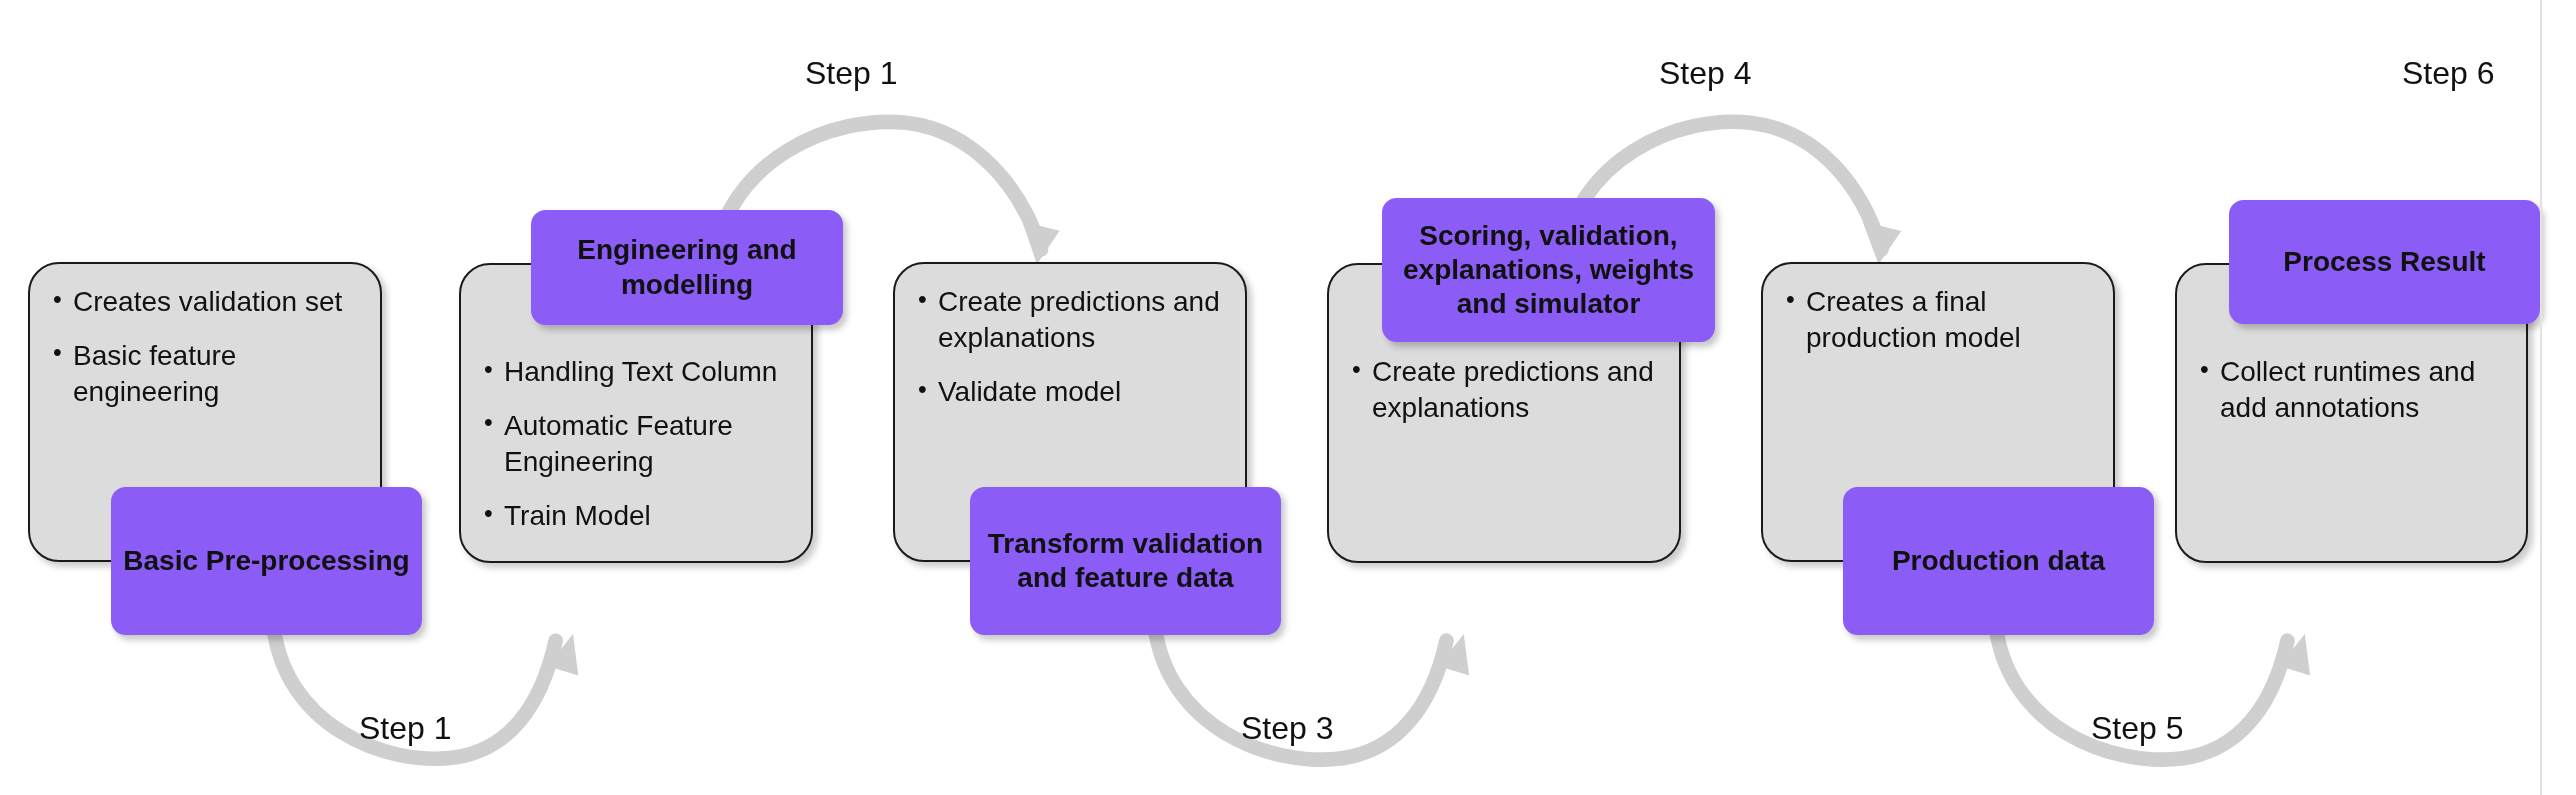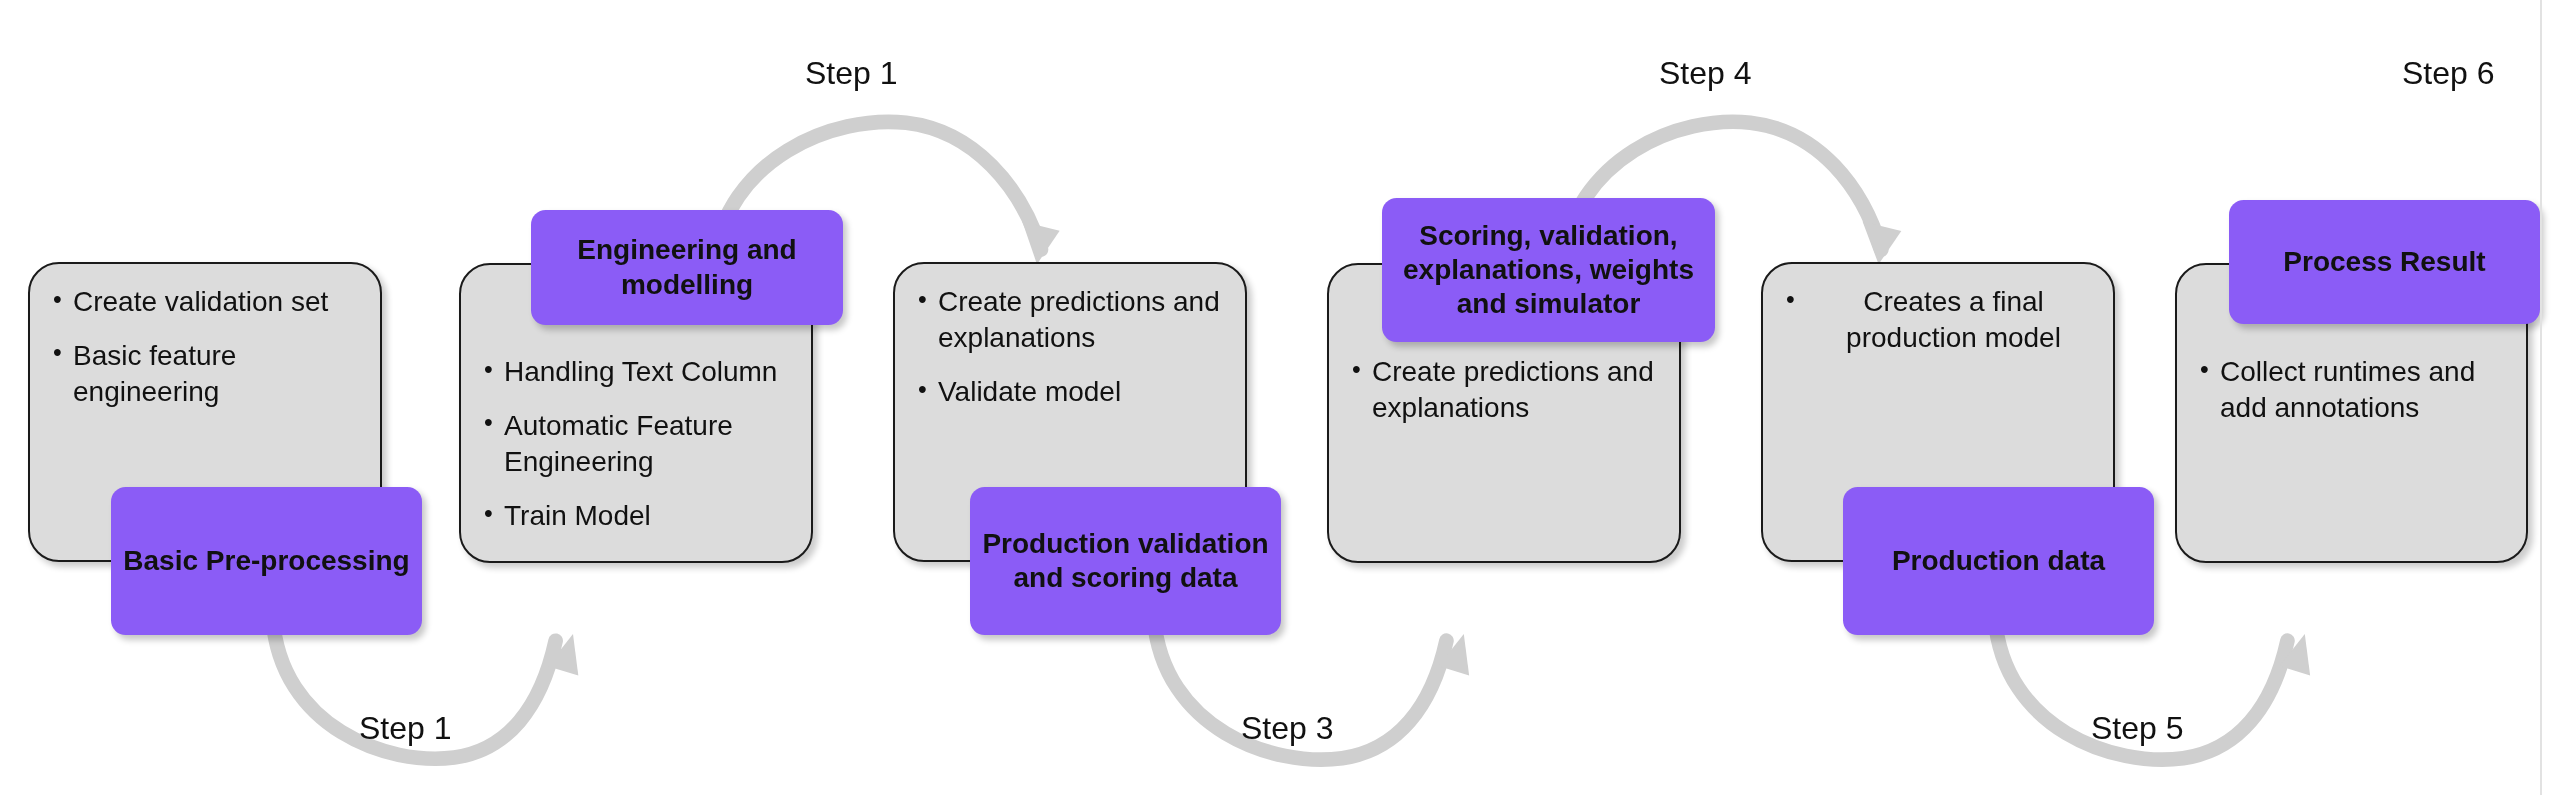--- a/index.html
+++ b/index.html
@@ -121,51 +121,51 @@
   <div class="step-label" style="left:1241px; top:710px;">Step 3</div>
 
   <div class="step-label" style="left:1659px; top:55px;">Step 4</div>
 
   <div class="step-label" style="left:2091px; top:710px;">Step 5</div>
 
   <div class="step-label" style="left:2402px; top:55px;">Step 6</div>
 
   <div class="proc-box" style="left:28px; top:262px; width:354px; height:300px;">
     <ul class="bullets">
-      <li>Create validation set</li>
+      <li>Creates validation set</li>
       <li>Basic feature engineering</li>
     </ul>
   </div>
   <div class="tag" style="left:111px; top:487px; width:311px; height:148px;">Basic Pre-processing</div>
 
   <div class="proc-box" style="left:459px; top:263px; width:354px; height:300px;">
     <ul class="bullets" style="top:89px;">
       <li>Handling Text Column</li>
       <li>Automatic Feature Engineering</li>
       <li>Train Model</li>
     </ul>
   </div>
   <div class="tag" style="left:531px; top:210px; width:312px; height:115px;">Engineering and modelling</div>
 
   <div class="proc-box" style="left:893px; top:262px; width:354px; height:300px;">
     <ul class="bullets">
       <li>Create predictions and explanations</li>
       <li>Validate model</li>
     </ul>
   </div>
-  <div class="tag" style="left:970px; top:487px; width:311px; height:148px;">Production validation and scoring data</div>
+  <div class="tag" style="left:970px; top:487px; width:311px; height:148px;">Transform validation and feature data</div>
 
   <div class="proc-box" style="left:1327px; top:263px; width:354px; height:300px;">
     <ul class="bullets" style="top:89px;">
       <li>Create predictions and explanations</li>
     </ul>
   </div>
   <div class="tag" style="left:1382px; top:198px; width:333px; height:144px;">Scoring, validation, explanations, weights and simulator</div>
 
-  <div class="proc-box" style="left:1761px; top:262px; width:354px; height:300px;text-align:center;">
+  <div class="proc-box" style="left:1761px; top:262px; width:354px; height:300px;">
     <ul class="bullets">
       <li>Creates a final production model</li>
     </ul>
   </div>
   <div class="tag" style="left:1843px; top:487px; width:311px; height:148px;">Production data</div>
 
   <div class="proc-box" style="left:2175px; top:263px; width:353px; height:300px;">
     <ul class="bullets" style="top:89px;">
       <li>Collect runtimes and add annotations</li>
     </ul>

